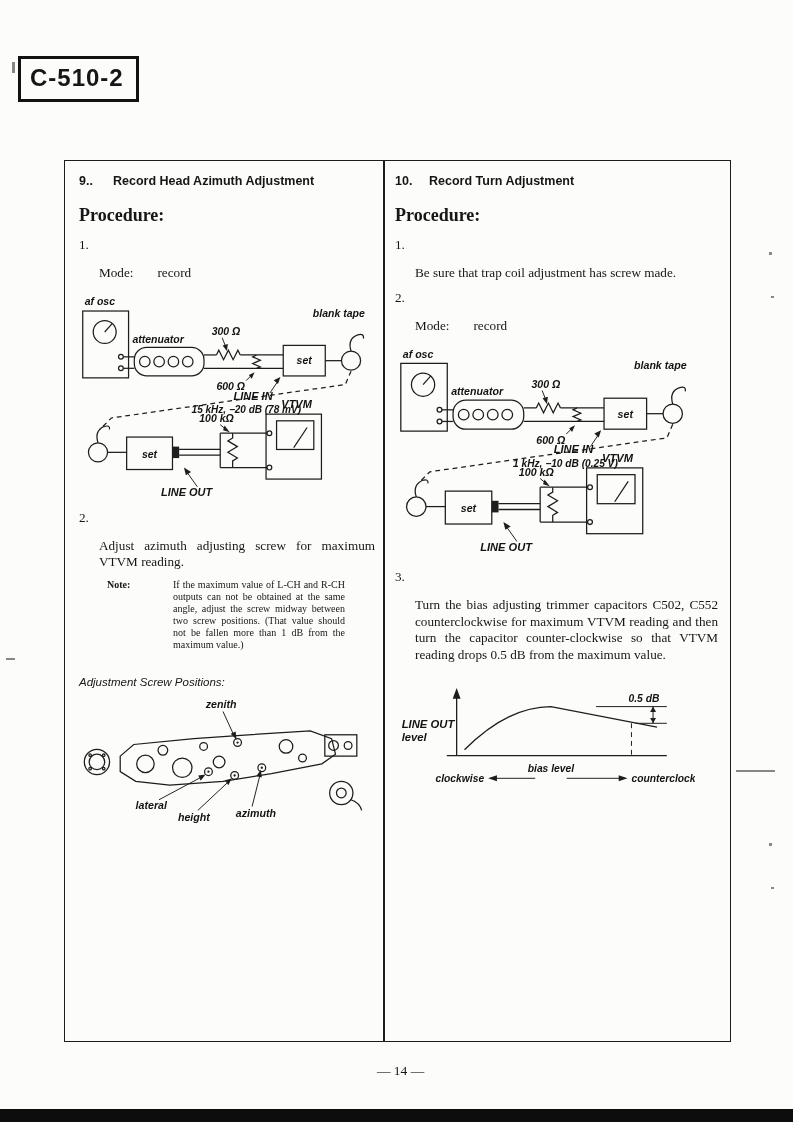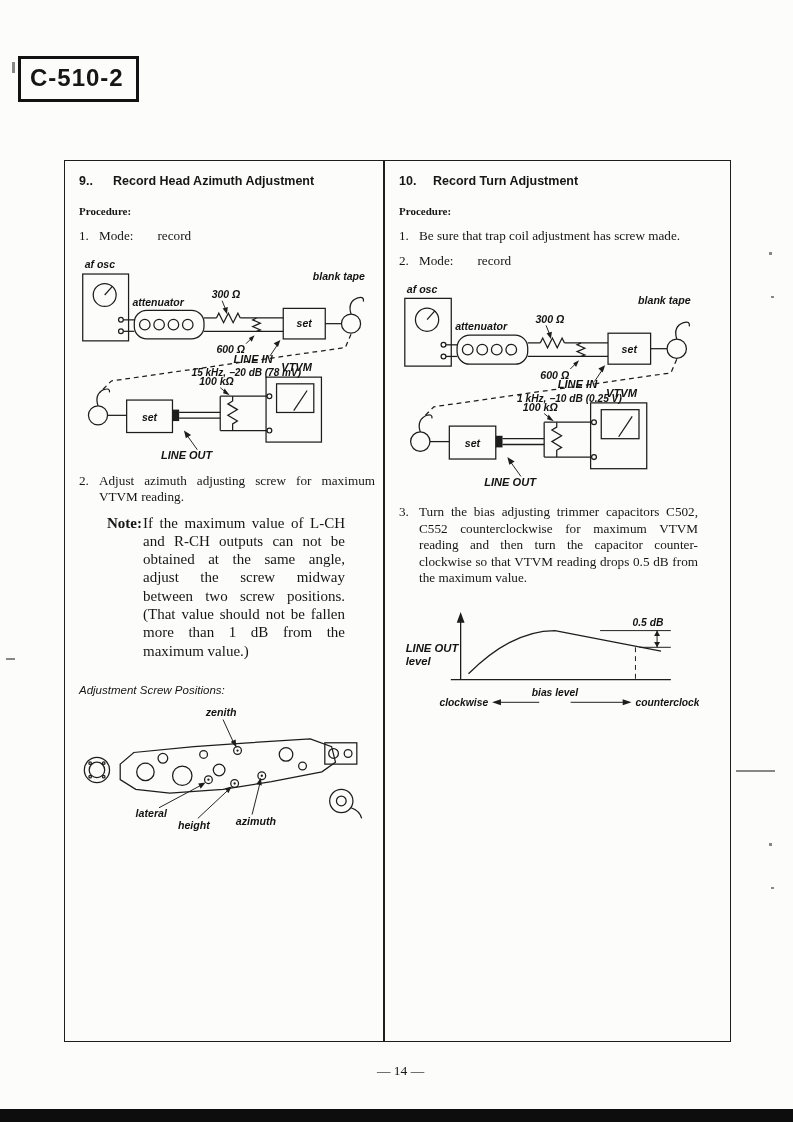--- a/index.html
+++ b/index.html
@@ -15,33 +15,33 @@
     font-family:"Liberation Sans", sans-serif; font-weight:bold;
     font-size:24px; letter-spacing:1px; background:#fcfcfa;
   }
   .frame {
     position:absolute; left:64px; top:160px; width:667px; height:882px;
     border:1.6px solid #1d1d1d;
   }
   .divider { position:absolute; left:318px; top:0; width:1.6px; height:100%; background:#1d1d1d; }
   .col { position:absolute; top:0; height:100%; }
   .col-left  { left:0; width:318px; padding:9px 8px 0 12px; }
-  .col-right { left:300px; width:345px; padding:9px 12px 0 32px; }
+  .col-right { left:320px; width:345px; padding:9px 12px 0 8px; }
 
   .sec-head { font-family:"Liberation Sans", sans-serif; font-weight:bold; font-size:12.5px;
               display:flex; margin:4px 0 17px 2px; }
   .sec-num { width:34px; flex:none; }
-  .proc { font-weight:bold; font-size:11px; margin:0 0 11px 2px; }
+  .proc { font-weight:bold; font-size:18px; margin:0 0 11px 2px; }
   .step { font-size:13.2px; line-height:1.25; margin:0 0 8px 2px; display:flex; }
   .step-num { width:20px; flex:none; }
-  .step-text { flex:1; }
+  .step-text { flex:1;margin-top:28px; }
   .step-text.j { text-align:justify; }
   .mode-val { margin-left:24px; }
 
-  .note { display:flex; margin:8px 0 0 30px; width:238px; font-size:15px; line-height:1.22; }
+  .note { display:flex; margin:8px 0 0 30px; width:238px; font-size:10px; line-height:1.22;gap:30px; }
   .note-label { font-weight:bold; width:36px; flex:none; }
   .note-text { flex:1; text-align:justify; }
 
   .screw-title { font-family:"Liberation Sans", sans-serif; font-style:italic; font-weight:normal;
                  font-size:11.5px; margin:24px 0 8px 2px; }
 
   svg { display:block; }
   .blockdiag { margin:6px 0 8px 0; }
   .screwdiag { margin:2px 0 0 0; }
   .graphsvg  { margin:22px 0 0 6px; }

